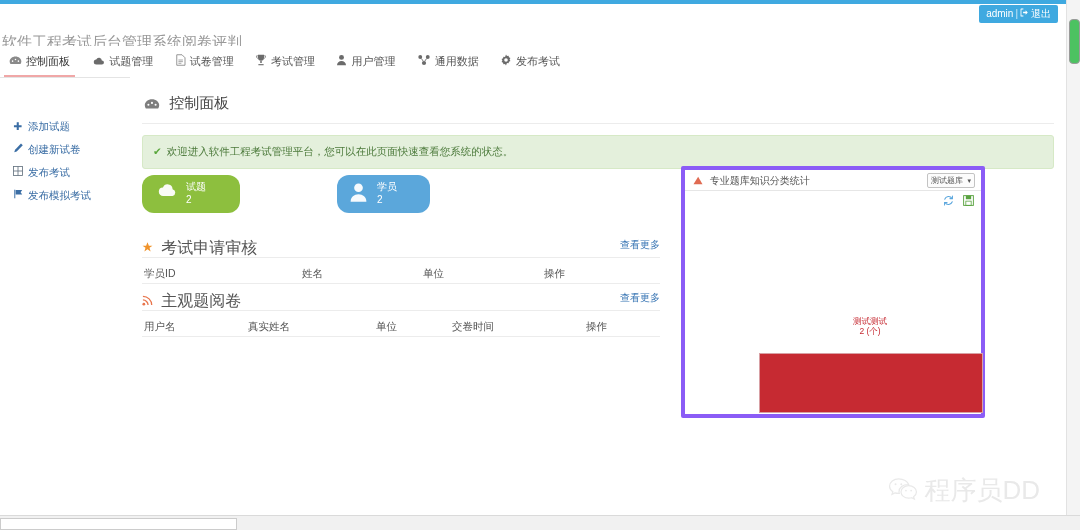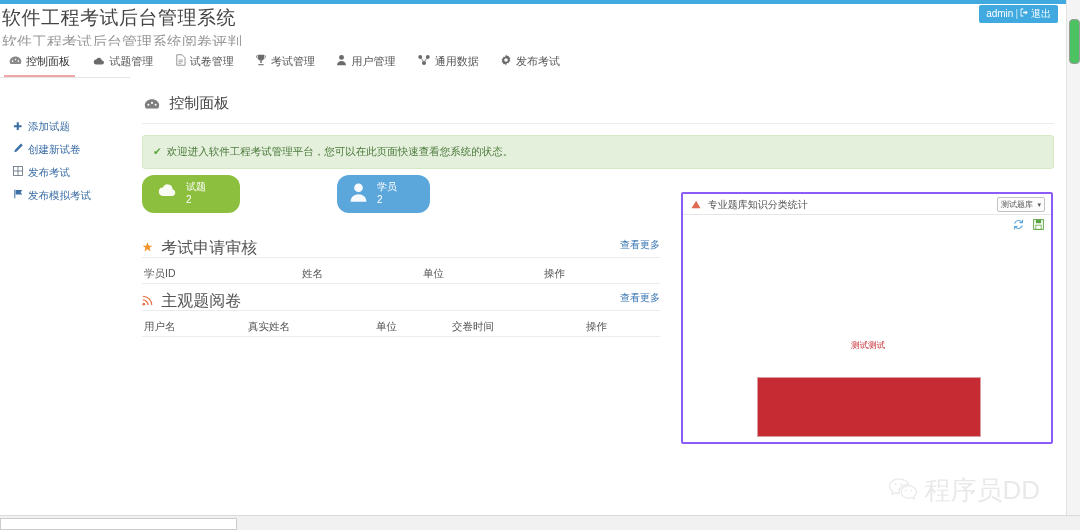--- a/index.html
+++ b/index.html
@@ -219,25 +219,25 @@
   .col-head {
     position: absolute;
     font-size: 10.5px;
     color: #555;
     white-space: nowrap;
   }
 
   
   .panel {
     position: absolute;
-    left: 681px; top: 192px;
-    width: 372px;
+    left: 681px; top: 166px;
+    width: 304px;
     height: 252px;
     background: #fff;
-    border: 2px solid #8b5cf6;
+    border: 4px solid #8b5cf6;
     border-radius: 2px;
     box-sizing: border-box;
   }
   .panel-head {
     position: absolute;
     top: 0; left: 0;
     width: 100%;
     height: 21px;
     border-bottom: 1px solid #e6e6e6;
     background: #fff;
@@ -359,21 +359,20 @@
     width: 15px; height: 15px;
     background: #f1f1f1;
   }
 </style>
 </head>
 <body>
 
 <div class="top-strip"></div>
 
 <div class="header">
-  <div class="brand-title">软件工程考试后台管理系统</div>
   <div class="brand-sub">软件工程考试后台管理系统阅卷评判</div>
   <div class="user-box">
     <span>admin</span><span class="sep">|</span><span class="logout-icon">
       <svg width="9" height="9" viewBox="0 0 16 16">
           <path d="M6 1H2a1 1 0 0 0-1 1v12a1 1 0 0 0 1 1h4v-1.5H2.5v-11H6V1zM10 4.2 13.8 8 10 11.8v-2.3H5.5v-3H10V4.2z" fill="#fff"></path>
         </svg>
     </span><span>退出</span>
   </div>
 </div>
 
@@ -566,20 +565,21 @@
       <svg width="11" height="11" viewBox="0 0 14 14">
           <rect x="0.8" y="0.8" width="12.4" height="12.4" fill="none" stroke="#5aa340" stroke-width="1.2"></rect>
           <rect x="3.6" y="0.8" width="6.8" height="4.6" fill="#5aa340"></rect>
           <rect x="3.6" y="7.8" width="6.8" height="5.4" fill="none" stroke="#5aa340" stroke-width="1"></rect>
         </svg>
     </span>
   </div>
 
   <div class="chart-area">
     <div class="chart-label" style="top:125px">测试测试</div>
+    <div class="chart-label" style="top:135px">2 (个)</div>
     <div class="chart-block" style="left:74px; top:162px; width:224px; height:60px; background:#c62a32;"></div>
   </div>
 </div>
 
 <div class="watermark">
   <span class="wm-ico">
     <svg width="30" height="26" viewBox="0 0 34 30">
       <path d="M12 3.2C6.2 3.2 1.5 7 1.5 11.7c0 2.6 1.5 4.9 3.8 6.5l-1 3 3.4-1.7c1.3.4 2.7.6 4.2.6h.8c-.2-.7-.3-1.3-.3-2 0-4.6 4.6-8.3 10.3-8.3h.8C22.4 6.3 17.7 3.2 12 3.2z" fill="none" stroke="#e9e9e9" stroke-width="1.4"></path>
       <path d="M32.5 18.4c0-4-4-7.2-8.9-7.2s-8.9 3.2-8.9 7.2 4 7.2 8.9 7.2c1.2 0 2.4-.2 3.4-.5l3.1 1.5-.9-2.6c2-1.4 3.3-3.4 3.3-5.6z" fill="none" stroke="#e9e9e9" stroke-width="1.4"></path>
       <circle cx="8.4" cy="9.6" r="1.1" fill="#e9e9e9"></circle>

